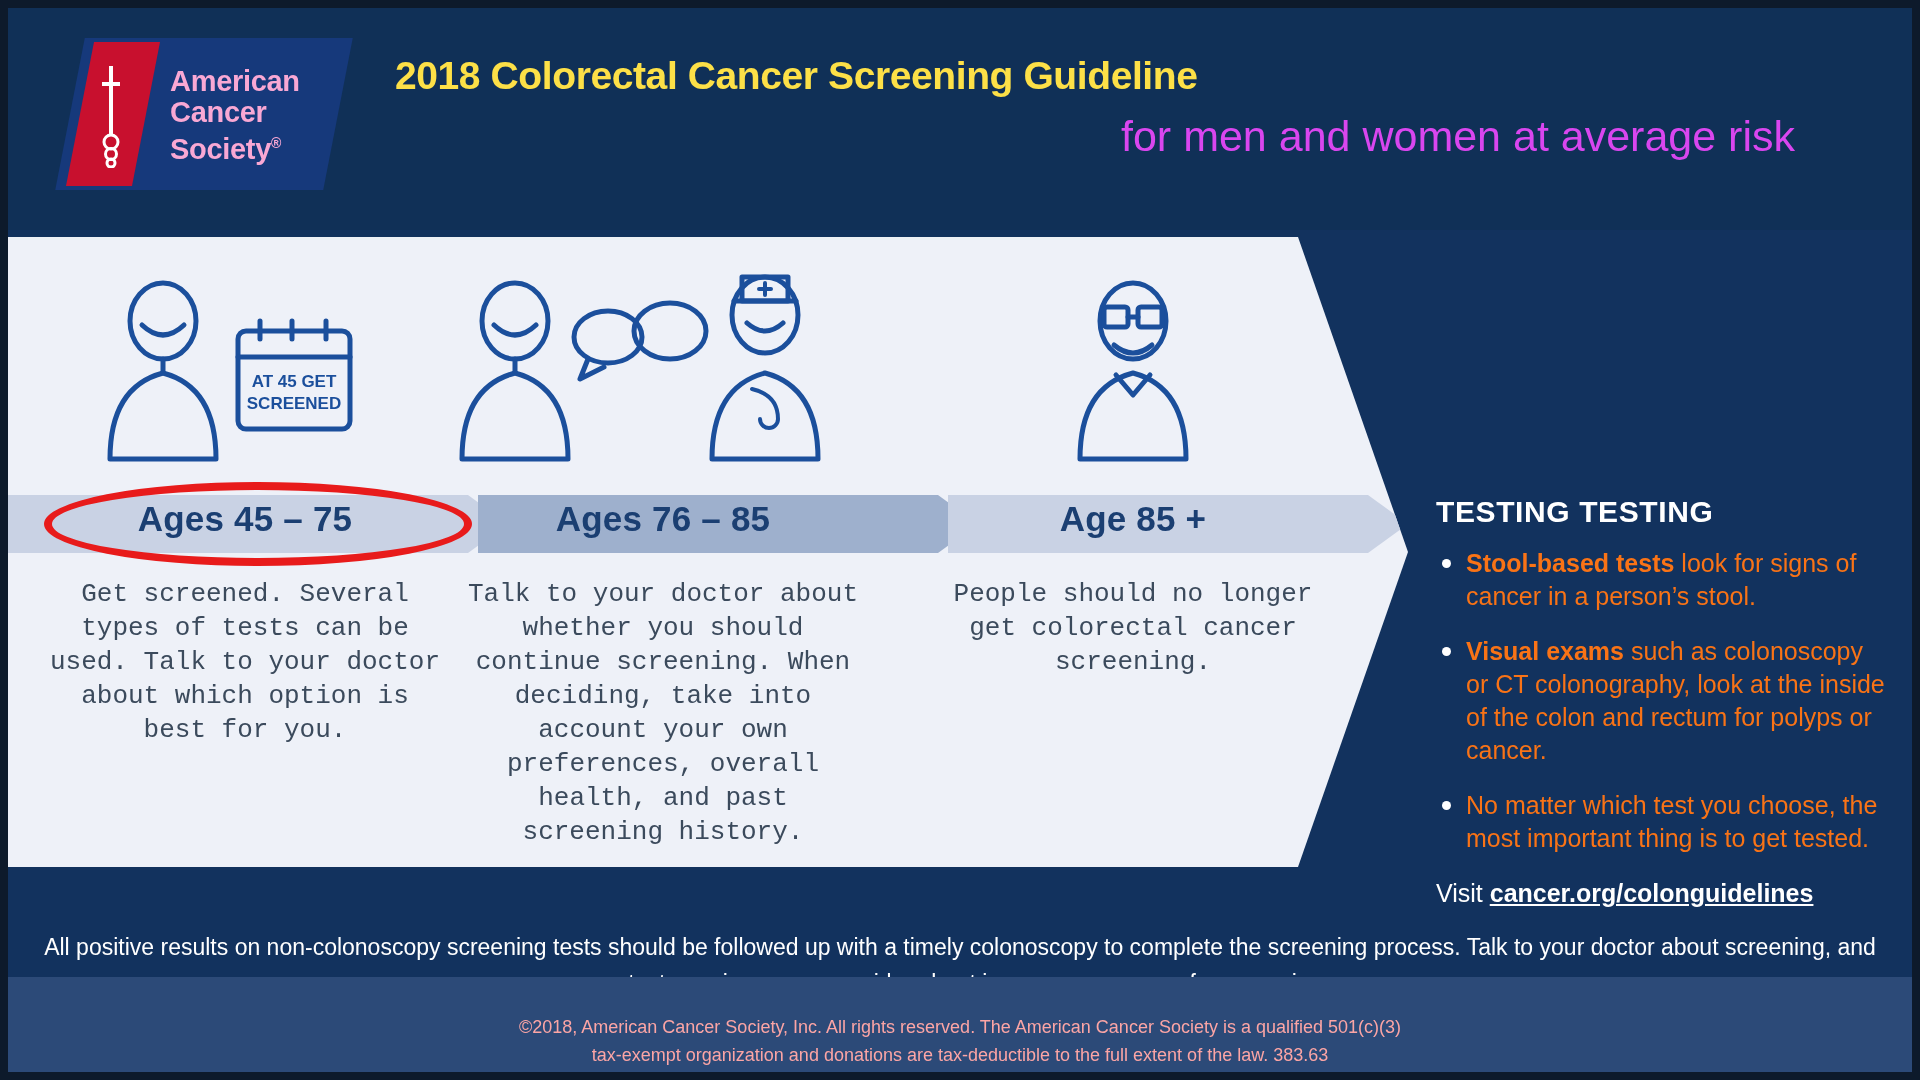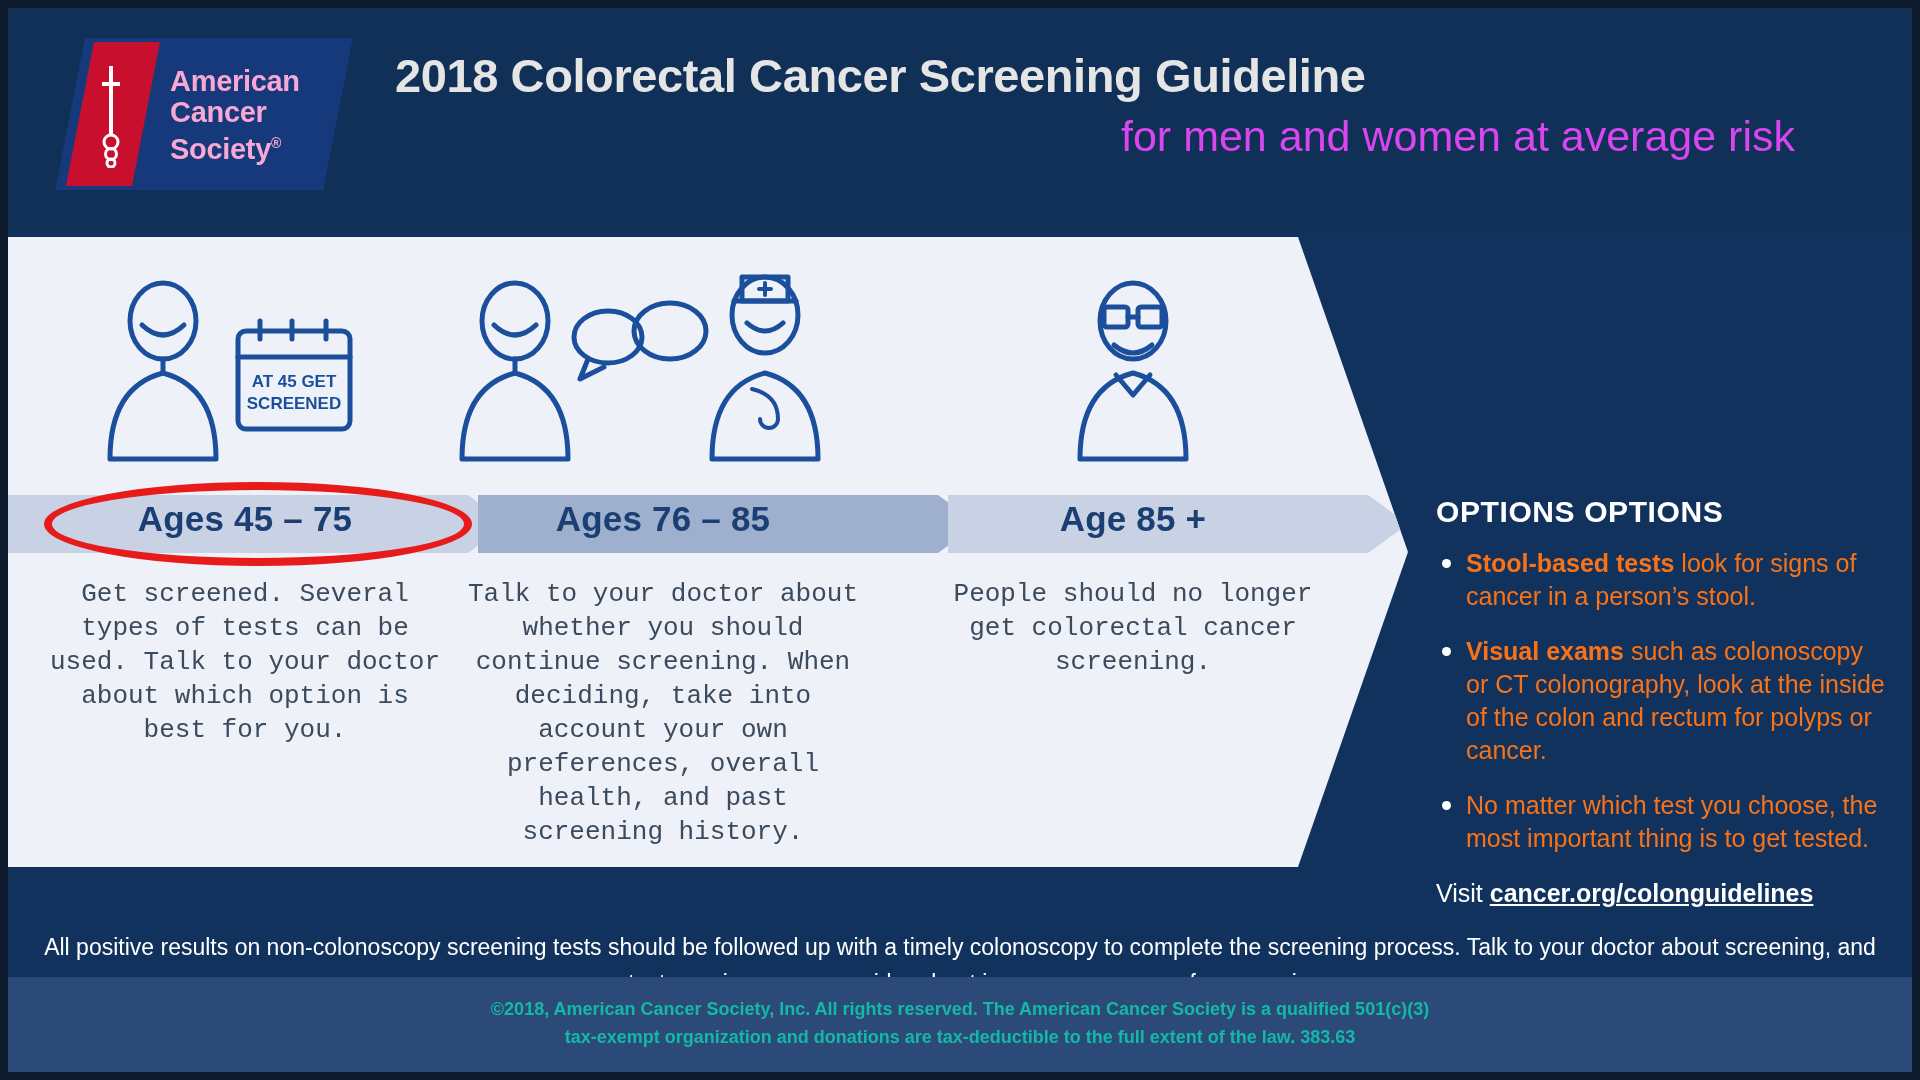--- a/index.html
+++ b/index.html
@@ -73,22 +73,22 @@
   }
   .logo-text sup { font-size: 14px; }
 
   .title-block {
     position: absolute;
     left: 395px;
     top: 48px;
     width: 1400px;
   }
   .title-main {
-    color: #e5e5e5;
-    font-size: 47px;
+    color: #fde047;
+    font-size: 39px;
     font-weight: bold;
     letter-spacing: -0.4px;
     line-height: 56px;
   }
   .title-sub {
     color: #d946ef;
     font-size: 43px;
     font-weight: normal;
     line-height: 56px;
     margin-top: 4px;
@@ -247,27 +247,27 @@
     padding-top: 18px;
     box-sizing: border-box;
   }
   .footer-legal {
     position: absolute;
     left: 8px;
     top: 977px;
     width: 1904px;
     height: 95px;
     background: #2c4a78;
-    color: #14b8a6;
+    color: #fca5a5;
     text-align: center;
     font-size: 18px;
     line-height: 28px;
-    padding-top: 18px;
+    padding-top: 36px;
     box-sizing: border-box;
-    font-weight: bold;
+    font-weight: normal;
   }
   .outer-border {
     position: absolute;
     left: 0; top: 0;
     width: 1920px; height: 1080px;
     box-sizing: border-box;
     border: 8px solid #0d1a2b;
     pointer-events: none;
   }
   svg { display: block; }
@@ -369,21 +369,21 @@
           </svg>
         </div>
         <div class="age-label">Age 85 +</div>
         <div class="col-text">People should no longer get colorectal cancer screening.</div>
       </div>
 
       <div class="highlight-ellipse"></div>
     </div>
 
     <div class="options">
-      <div class="options-title">OPTIONS OPTIONS</div>
+      <div class="options-title">TESTING TESTING</div>
 
       <div class="opt-item">
         <span class="bullet"></span>
         <b>Stool-based tests</b><span> look for signs of cancer in a person’s stool.</span>
       </div>
 
       <div class="opt-item">
         <span class="bullet"></span>
         <b>Visual exams</b><span> such as colonoscopy or CT colonography, look at the inside of the colon and rectum for polyps or cancer.</span>
       </div>

